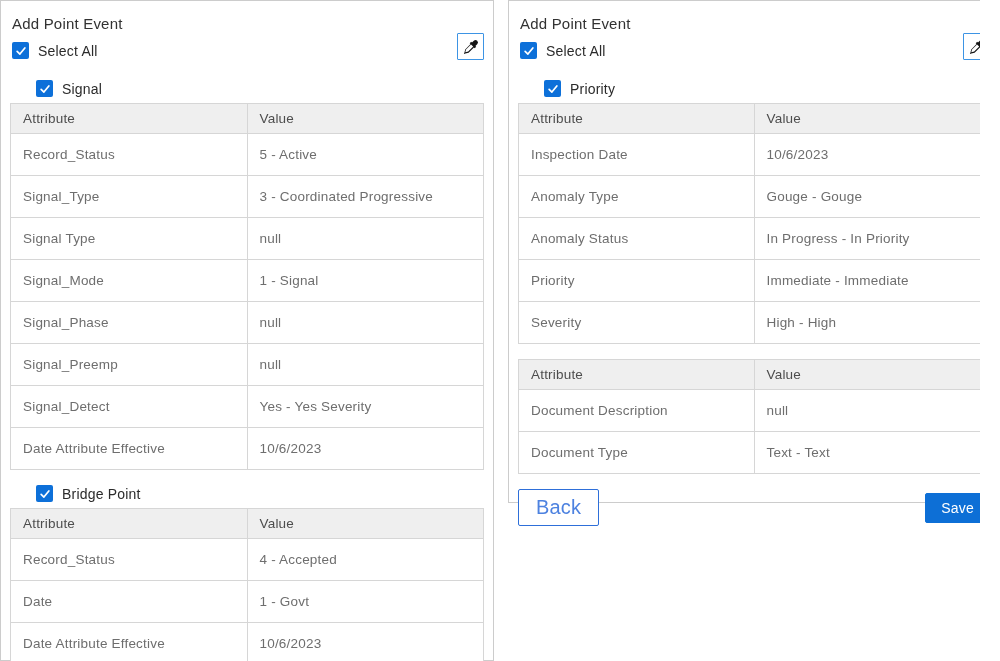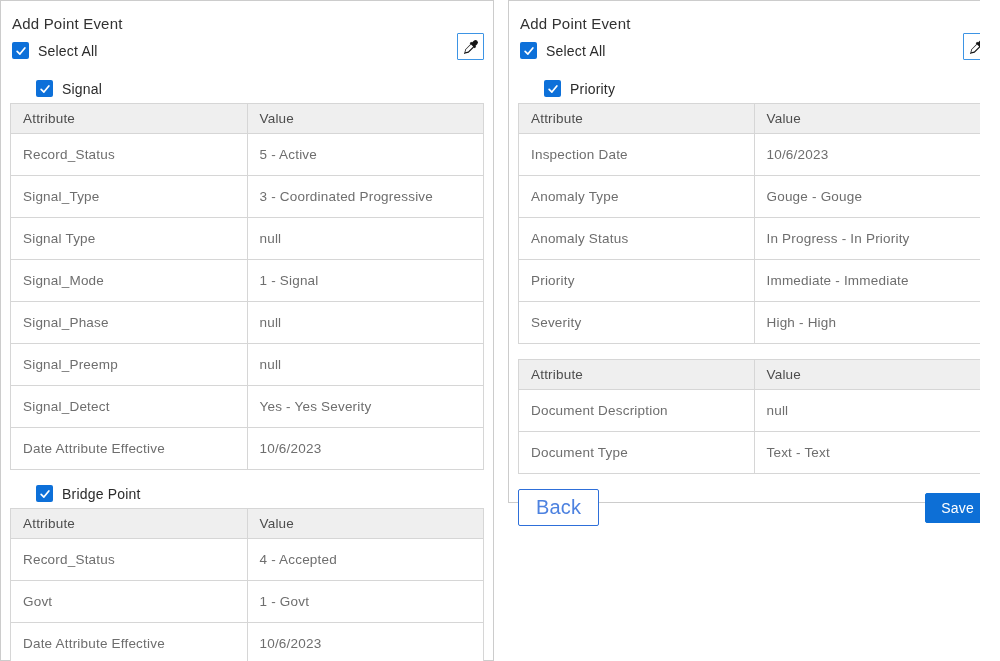--- a/index.html
+++ b/index.html
@@ -168,21 +168,21 @@
           <th>Attribute</th>
           <th>Value</th>
         </tr>
       </thead>
       <tbody>
               <tr>
     <td>Record_Status</td>
     <td>4 - Accepted</td>
   </tr>
               <tr>
-    <td>Govt</td>
+    <td>Date</td>
     <td>1 - Govt</td>
   </tr>
               <tr>
     <td>Date Attribute Effective</td>
     <td>10/6/2023</td>
   </tr>
             </tbody>
     </table>
   </div>
       </div>

